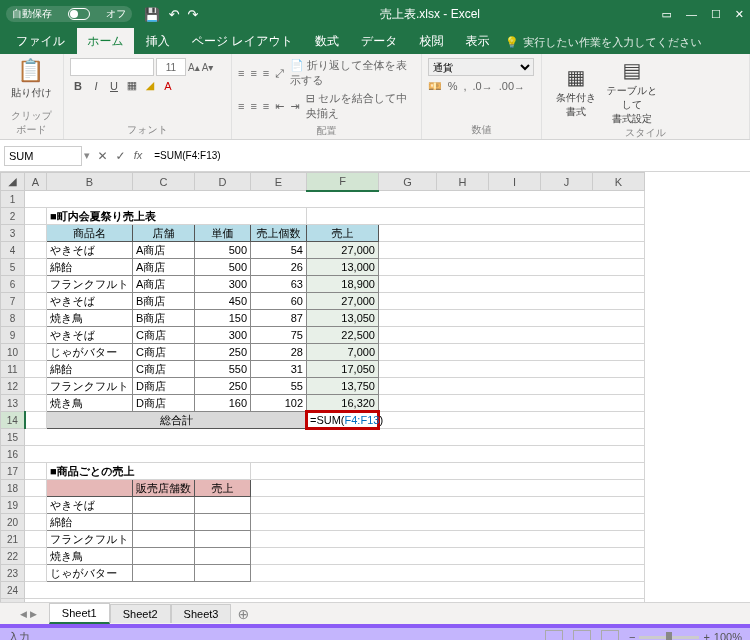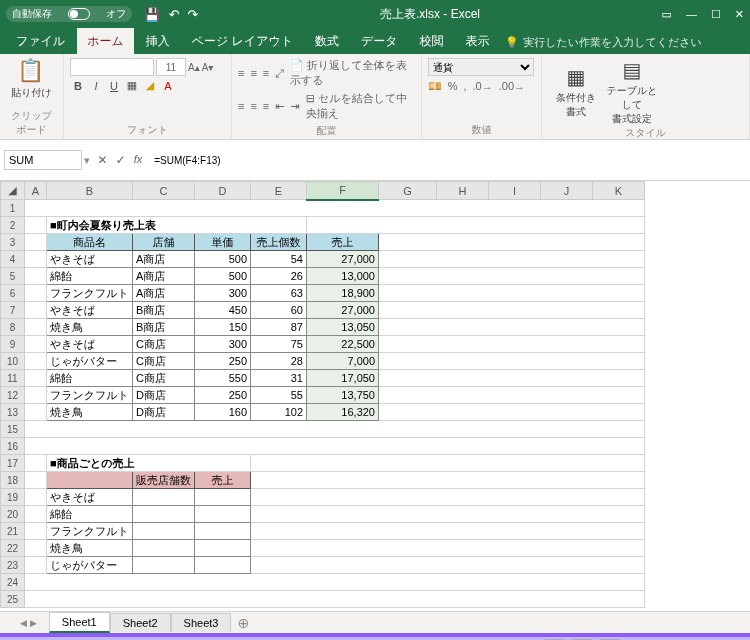--- a/index.html
+++ b/index.html
@@ -9,21 +9,21 @@
 .titlebar .autosave { background: rgba(255,255,255,.15); border-radius: 10px; padding: 1px 6px; font-size: 10px; display: flex; align-items: center; gap: 16px; }
 .titlebar .toggle { width: 22px; height: 12px; border: 1px solid #fff; border-radius: 6px; position: relative; }
 .titlebar .toggle::after { content: ""; position: absolute; width: 8px; height: 8px; border-radius: 50%; background: #fff; top: 1px; left: 1px; }
 .titlebar .qat { display: flex; gap: 8px; margin-left: 12px; }
 .titlebar .qat span { font-size: 13px; cursor: pointer; }
 .titlebar .title { flex: 1; text-align: center; font-size: 12px; }
 .titlebar .winbtns { display: flex; gap: 14px; font-size: 11px; }
 
 .tabs { background: #217346; height: 26px; display: flex; align-items: flex-end; padding-left: 6px; color: #fff; font-size: 12px; gap: 2px; }
 .tabs .tab { padding: 5px 10px 4px; cursor: pointer; }
-.tabs .tab.active { background: #f3f2f1; color: #7f1d1d; }
+.tabs .tab.active { background: #f3f2f1; color: #15803d; }
 .tabs .tellme { margin-left: 4px; display: flex; align-items: center; gap: 4px; font-size: 11px; color: rgba(255,255,255,.85); padding-bottom: 4px; }
 
 .ribbon { background: #f3f2f1; height: 86px; border-bottom: 1px solid #d4d4d4; display: flex; font-size: 10px; color: #666; }
 .ribbon .group { border-right: 1px solid #e1e1e1; padding: 4px 6px 2px; display: flex; flex-direction: column; justify-content: space-between; }
 .ribbon .group .label { text-align: center; font-size: 10px; color: #888; }
 .ribbon .clip { width: 64px; }
 .ribbon .clip .paste { display: flex; flex-direction: column; align-items: center; gap: 2px; color: #444; }
 .ribbon .clip .paste .icn { font-size: 22px; color: #d29b3b; }
 .ribbon .font { width: 168px; }
 .ribbon .font .row { display: flex; gap: 2px; align-items: center; margin-bottom: 3px; }
@@ -33,21 +33,21 @@
 .ribbon .align { width: 190px; }
 .ribbon .align .row { display: flex; gap: 6px; margin-bottom: 3px; font-size: 11px; color: #666; align-items: center; }
 .ribbon .align .btn { cursor: pointer; }
 .ribbon .num { width: 120px; gap: 12px; }
 .ribbon .num select { width: 106px; height: 18px; font-size: 10px; border: 1px solid #ccc; }
 .ribbon .num .row2 { display: flex; gap: 6px; margin-top: 4px; font-size: 11px; color: #666; }
 .ribbon .styles { flex: 1; display: flex; }
 .ribbon .styles .bigbtn { display: flex; flex-direction: column; align-items: center; justify-content: center; width: 56px; color: #444; font-size: 10px; gap: 2px; }
 .ribbon .styles .bigbtn .icn { font-size: 20px; }
 
-.fbar { height: 41px; border-bottom: 1px solid #d4d4d4; display: flex; align-items: center; background: #fff; }
+.fbar { height: 32px; border-bottom: 1px solid #d4d4d4; display: flex; align-items: center; background: #fff; }
 .fbar .namebox { width: 78px; height: 20px; border: 1px solid #ccc; margin-left: 4px; padding: 0 4px; font-size: 11px; background: #fff; display: flex; align-items: center; }
 .fbar .fbtns { display: flex; gap: 8px; margin: 0 8px; color: #666; font-size: 12px; }
 .fbar .fbtns span { cursor: pointer; }
 .fbar .fx { font-style: italic; font-size: 11px; }
 .fbar .formula { flex: 1; font-size: 10px; padding-left: 4px; }
 
 .grid { position: relative; height: 430px; overflow: auto; }
 .grid table { border-collapse: collapse; font-size: 11px; }
 .grid .colhdr th { background: #e6e6e6; border: 1px solid #ccc; height: 18px; font-weight: normal; color: #555; text-align: center; }
 .grid .colhdr th.sel { background: #d3e5d3; border-bottom: 2px solid #217346; }
@@ -343,20 +343,33 @@
           <td></td>
     <td class="b">焼き鳥</td>
     <td class="b">D商店</td>
     <td class="b num">160</td>
     <td class="b num">102</td>
     <td class="b num selrange">16,320</td>
     <td colspan="5"></td>
         </tr>
       </tbody>
 <tbody>
+        <tr>
+          <td class="rowhdr sel">14</td>
+          <td></td>
+  <td class="total" colspan="4">総合計</td>
+  <td class="b activecell">
+    <div class="editor">
+              <span>=SUM(</span>
+              <span class="ref">F4:F13</span>
+              <span>)</span>
+            </div>
+  </td>
+          <td colspan="5"></td>
+        </tr>
 <tr>
           <td class="rowhdr">15</td>
           <td colspan="11"></td>
         </tr>
 <tr>
           <td class="rowhdr">16</td>
           <td colspan="11"></td>
         </tr>
 <tr>
           <td class="rowhdr">17</td>

